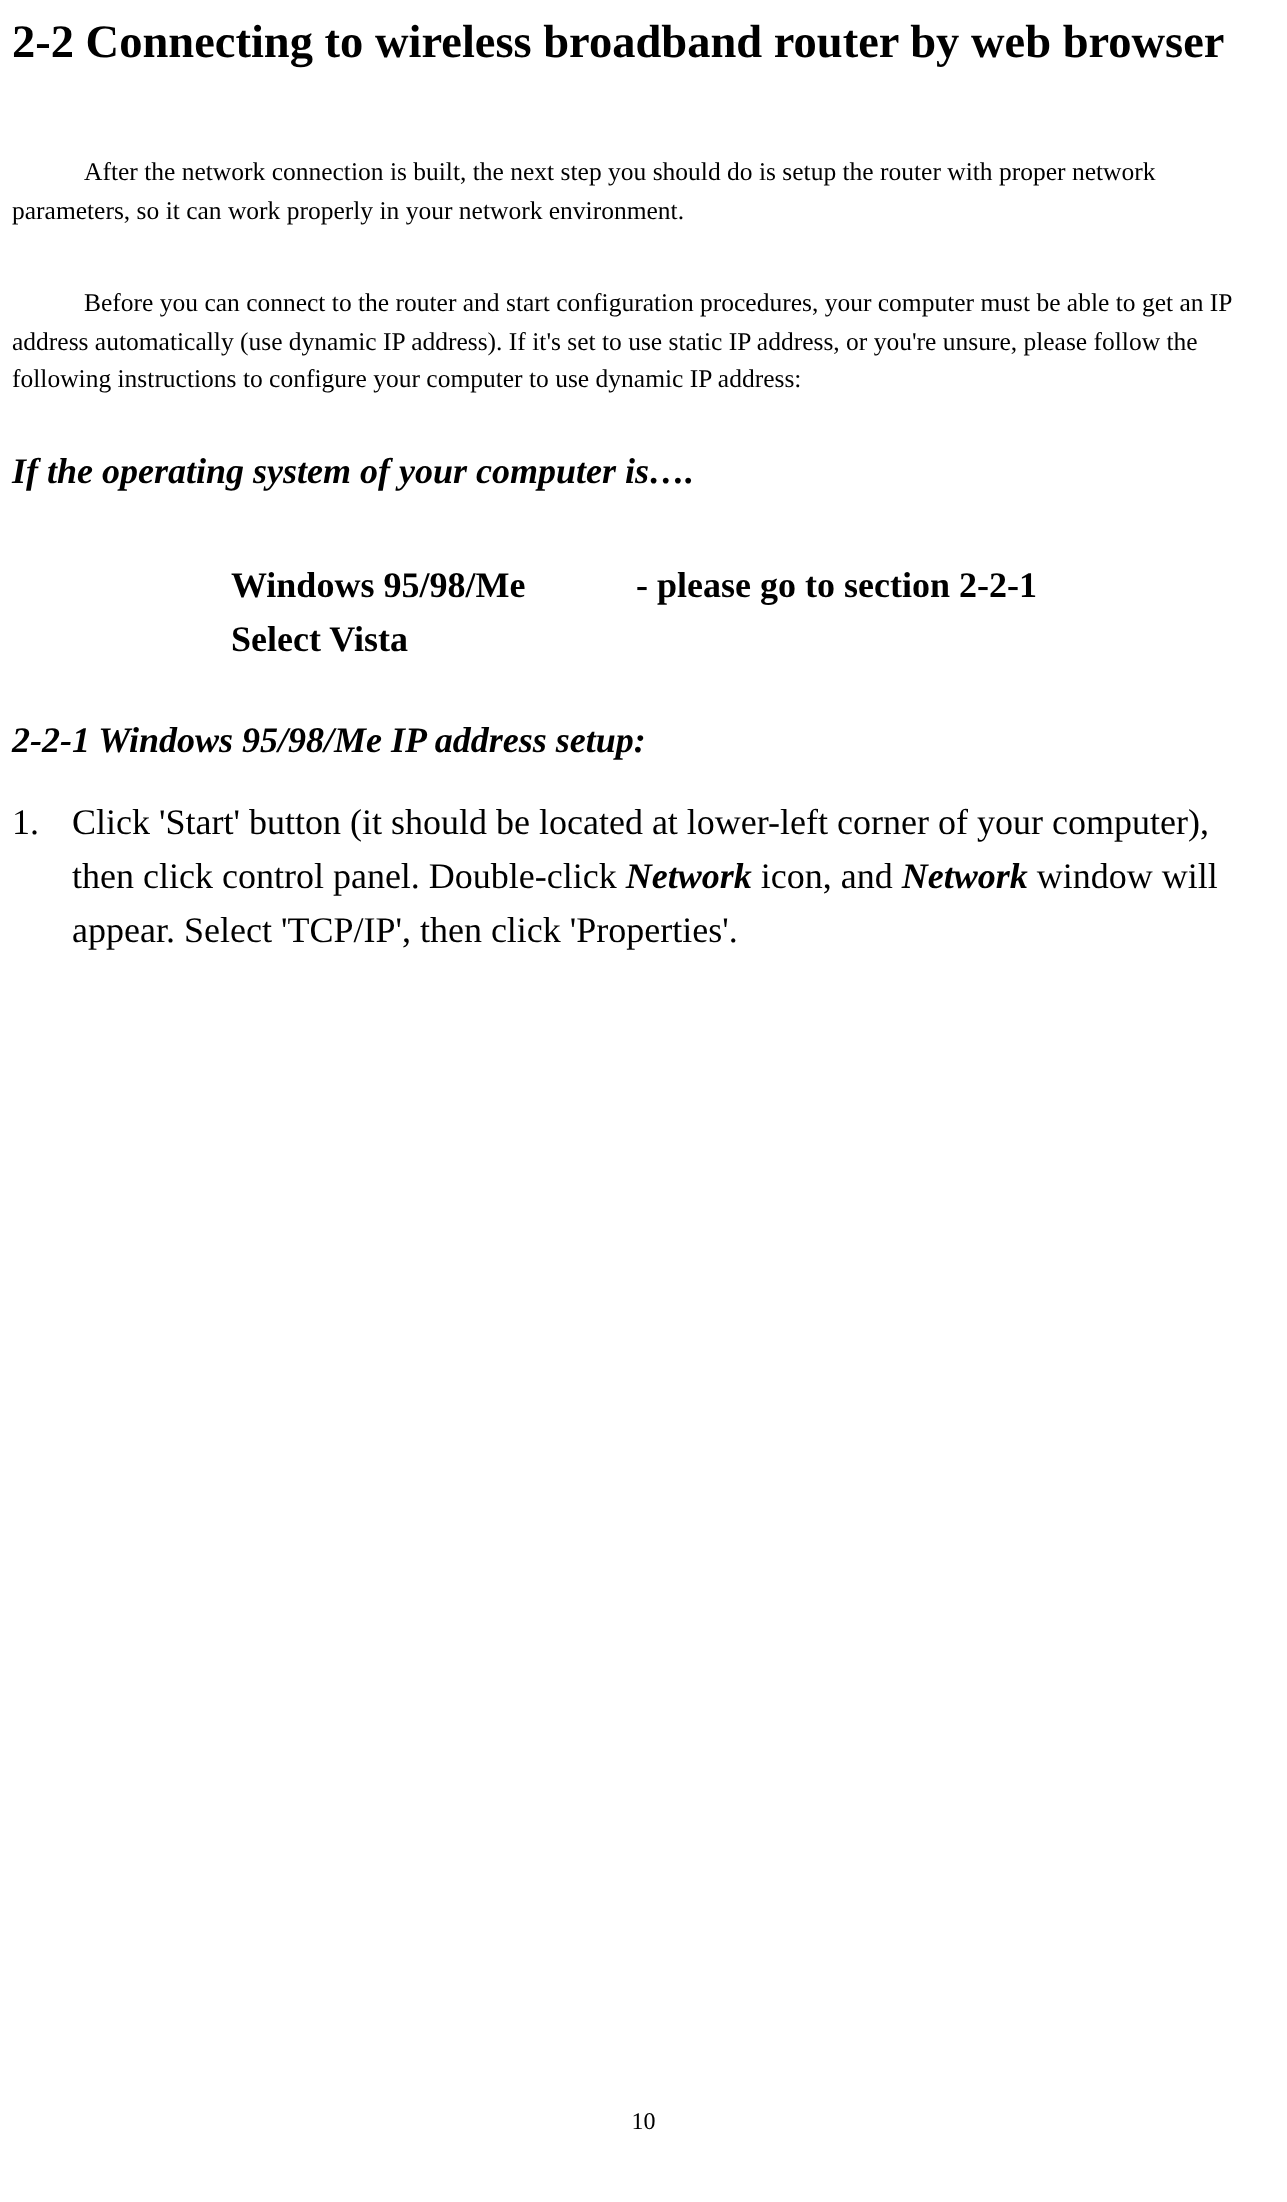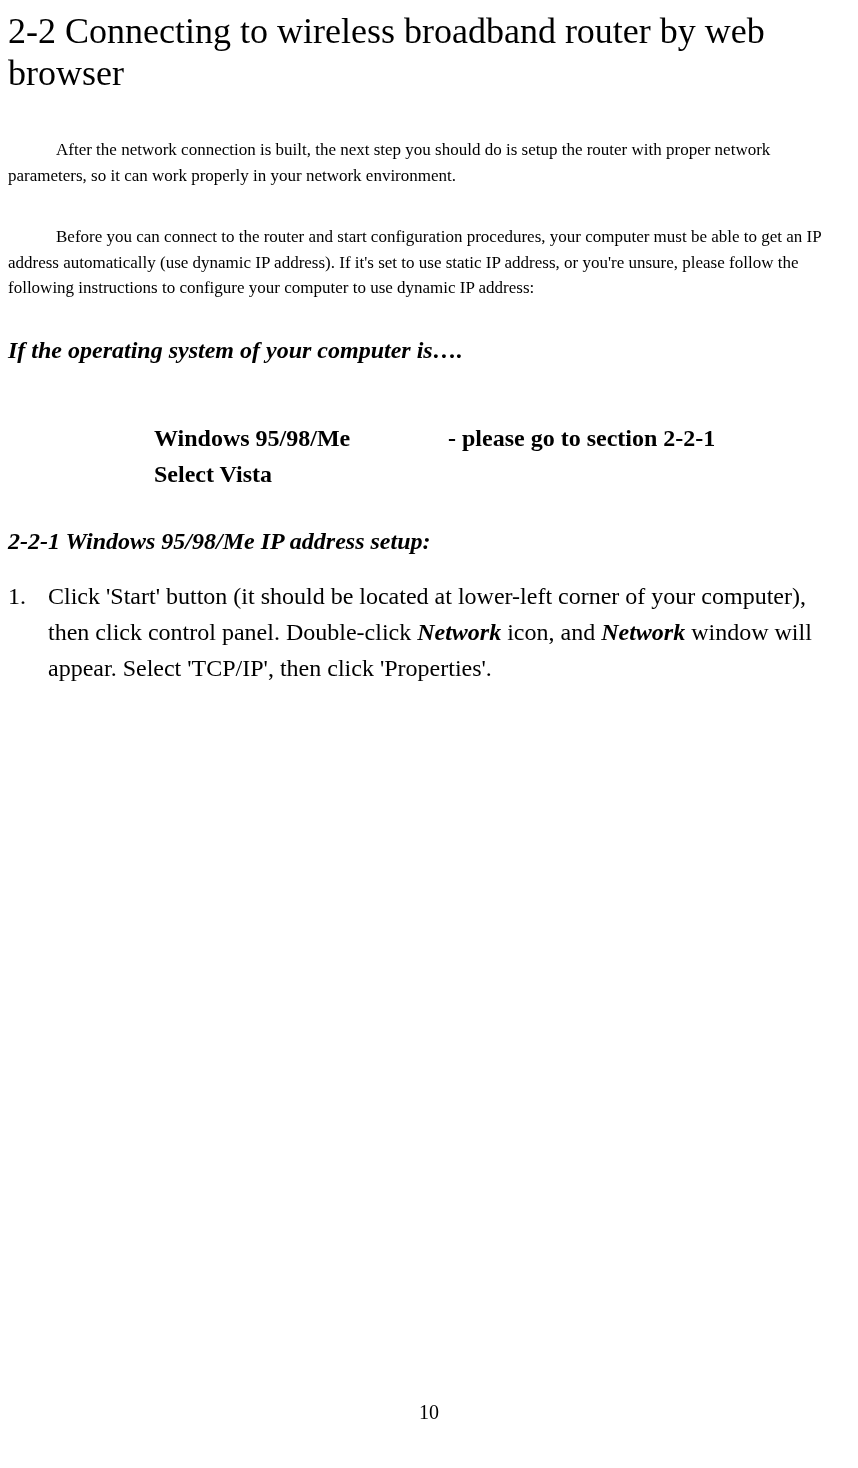--- a/index.html
+++ b/index.html
@@ -10,48 +10,47 @@
     body {
       width: 858px;
       height: 1468px;
       background: #ffffff;
       font-family: "Times New Roman", Times, serif;
       color: #000000;
       position: relative;
       padding: 10px 10px 0 8px;
     }
     .section-title {
-      font-size: 36px;
-      font-weight: normal;
-      margin-bottom: 43px;
+      font-size: 31px;
+      font-weight: bold;
+      margin-bottom: 56px;
     }
     .paragraph {
       font-size: 17px;
       line-height: 1.5;
       margin-bottom: 36px;
     }
     .indent {
       text-indent: 48px;
     }
     .bold-italic-heading {
       font-size: 24px;
       font-weight: bold;
       font-style: italic;
-      margin-bottom: 56px;
+      margin-bottom: 44px;
     }
     .os-table {
       margin-left: 146px;
       margin-bottom: 36px;
     }
     .os-row {
       display: flex;
       font-size: 24px;
       font-weight: bold;
       line-height: 1.5;
-      gap: 24px;
     }
     .os-col-left {
       width: 270px;
     }
     .os-col-right {
       flex: 1;
     }
     .subsection-title {
       font-size: 24px;
       font-weight: bold;
@@ -74,21 +73,21 @@
     .italic-bold {
       font-weight: bold;
       font-style: italic;
     }
     .page-number {
       position: absolute;
       bottom: 44px;
       left: 0;
       width: 858px;
       text-align: center;
-      font-size: 20px;
+      font-size: 16px;
     }
   </style>
 </head>
 <body>
 
 <div class="section-title">2-2 Connecting to wireless broadband router by web browser</div>
 
 <div class="paragraph indent">After the network connection is built, the next step you should do is setup the router with proper network parameters, so it can work properly in your network environment.</div>
 
 <div class="paragraph indent">Before you can connect to the router and start configuration procedures, your computer must be able to get an IP address automatically (use dynamic IP address). If it's set to use static IP address, or you're unsure, please follow the following instructions to configure your computer to use dynamic IP address:</div>

